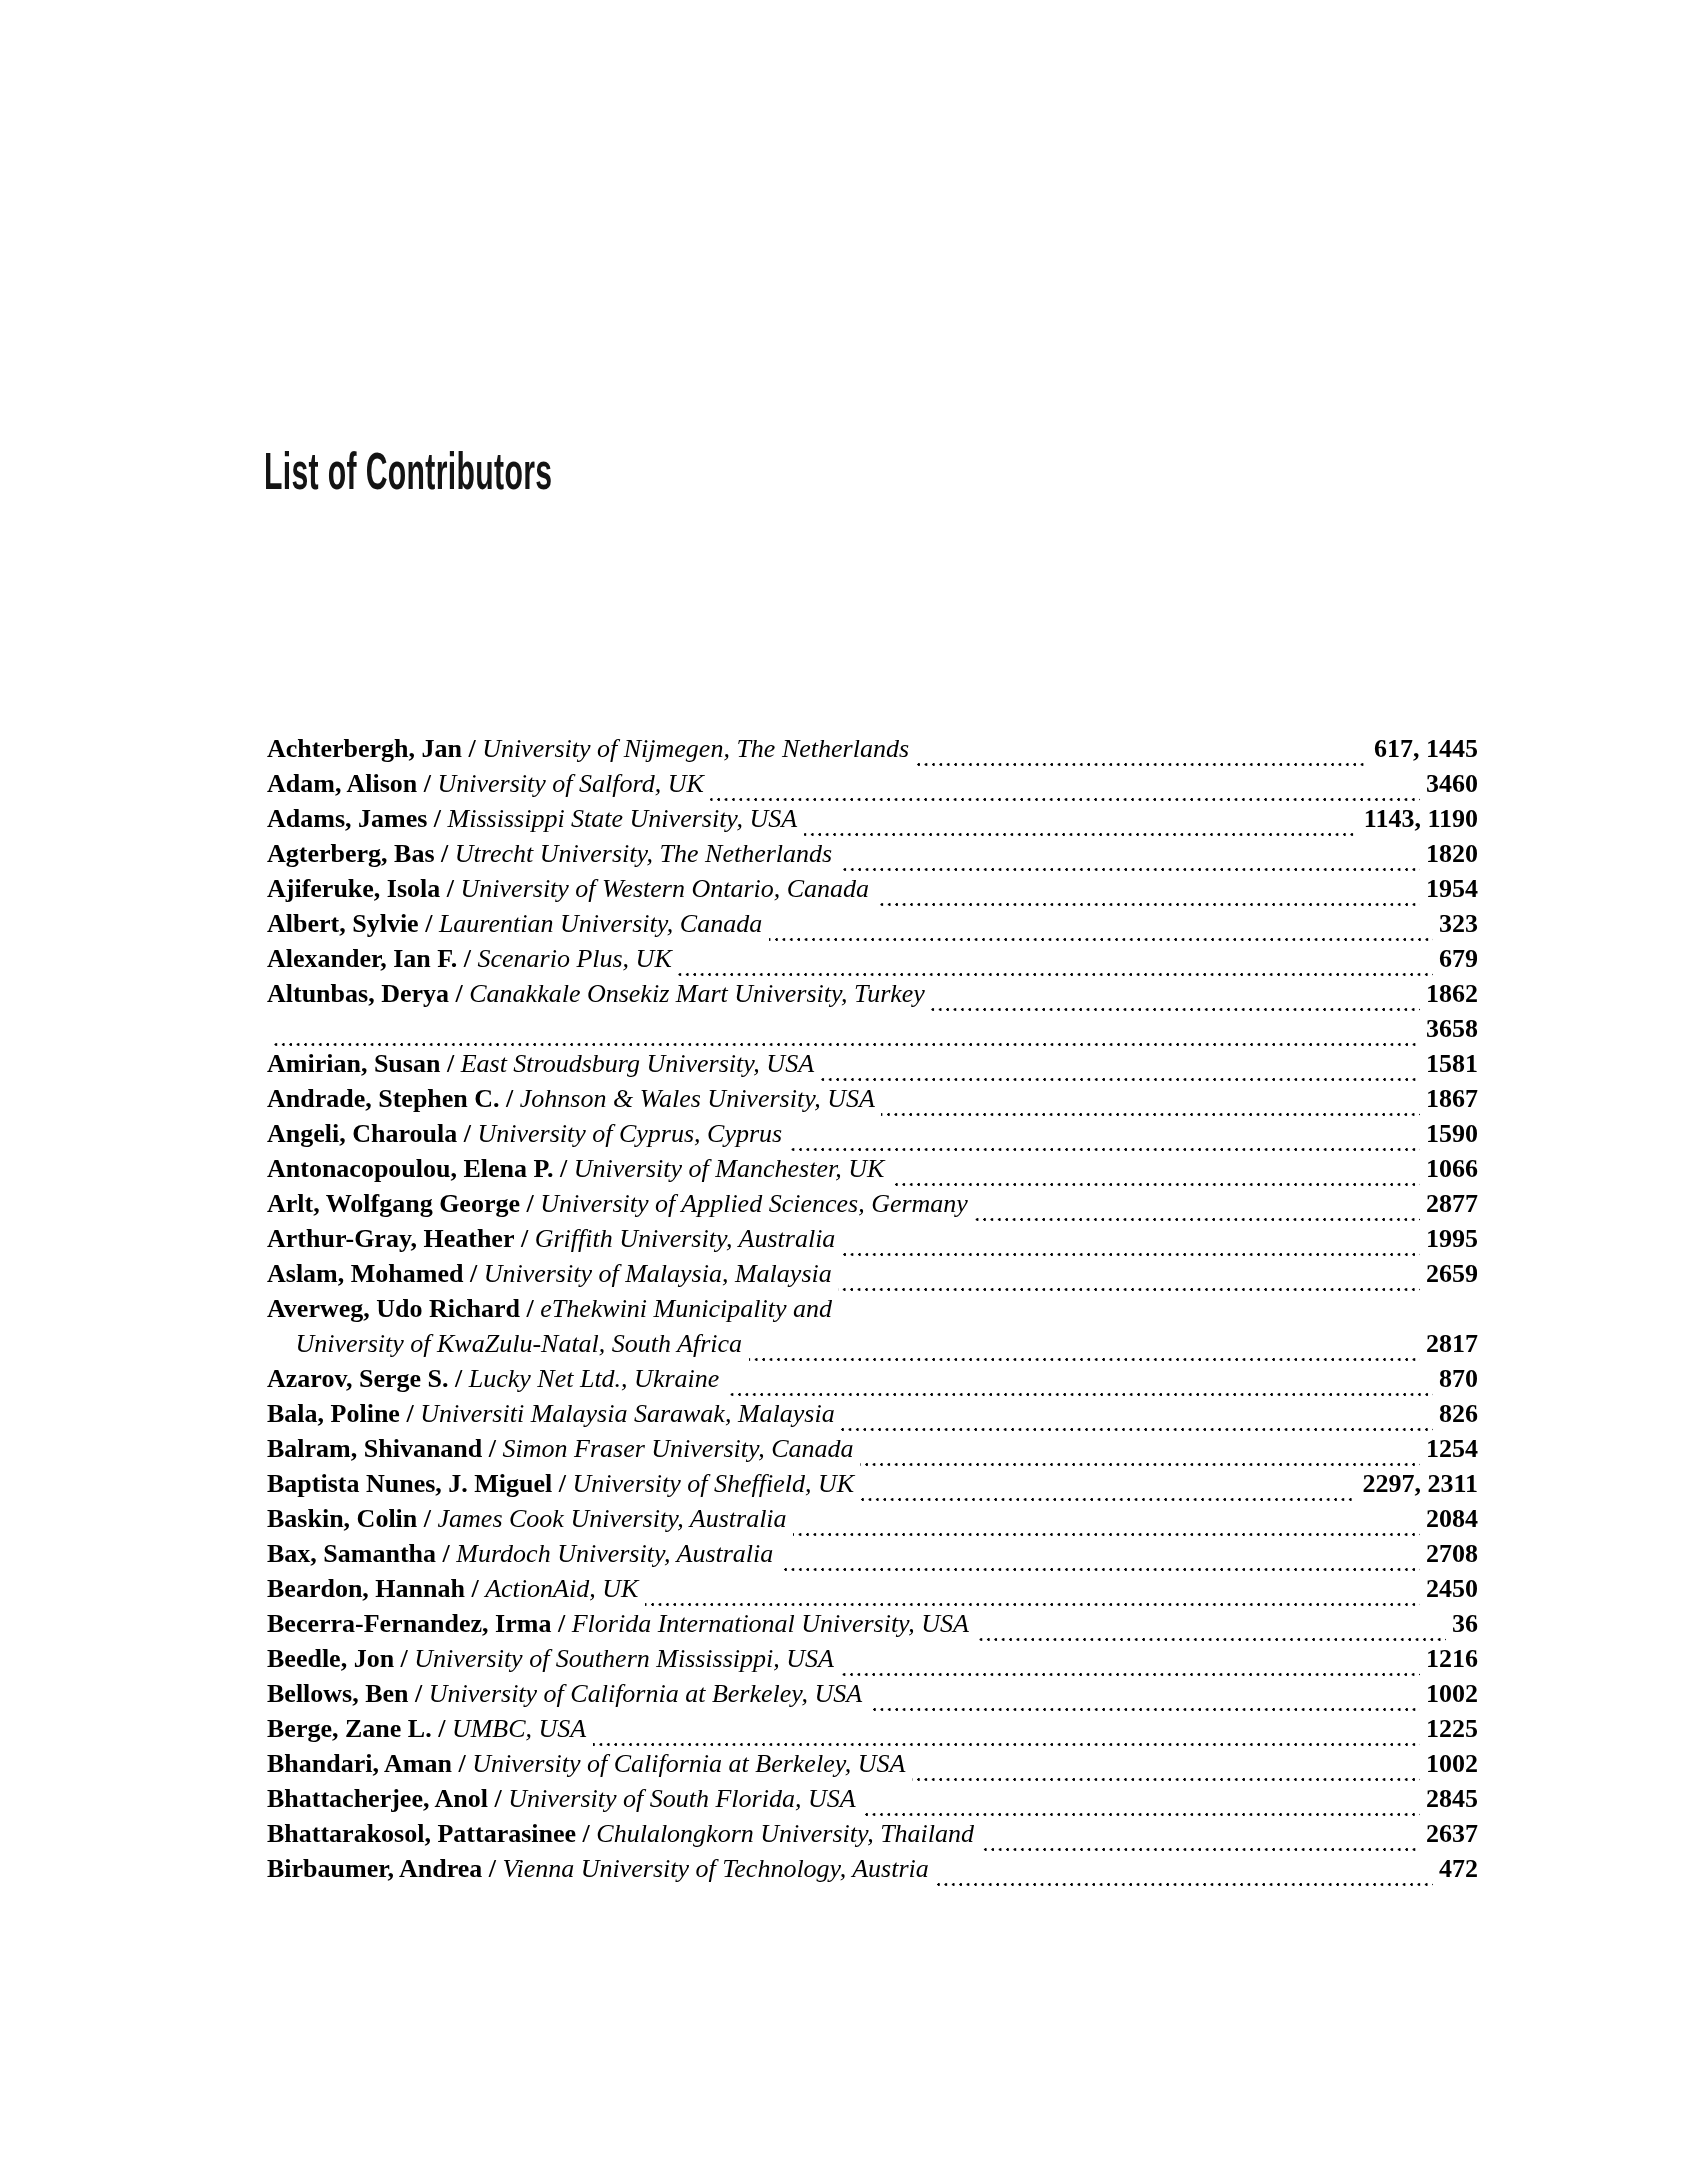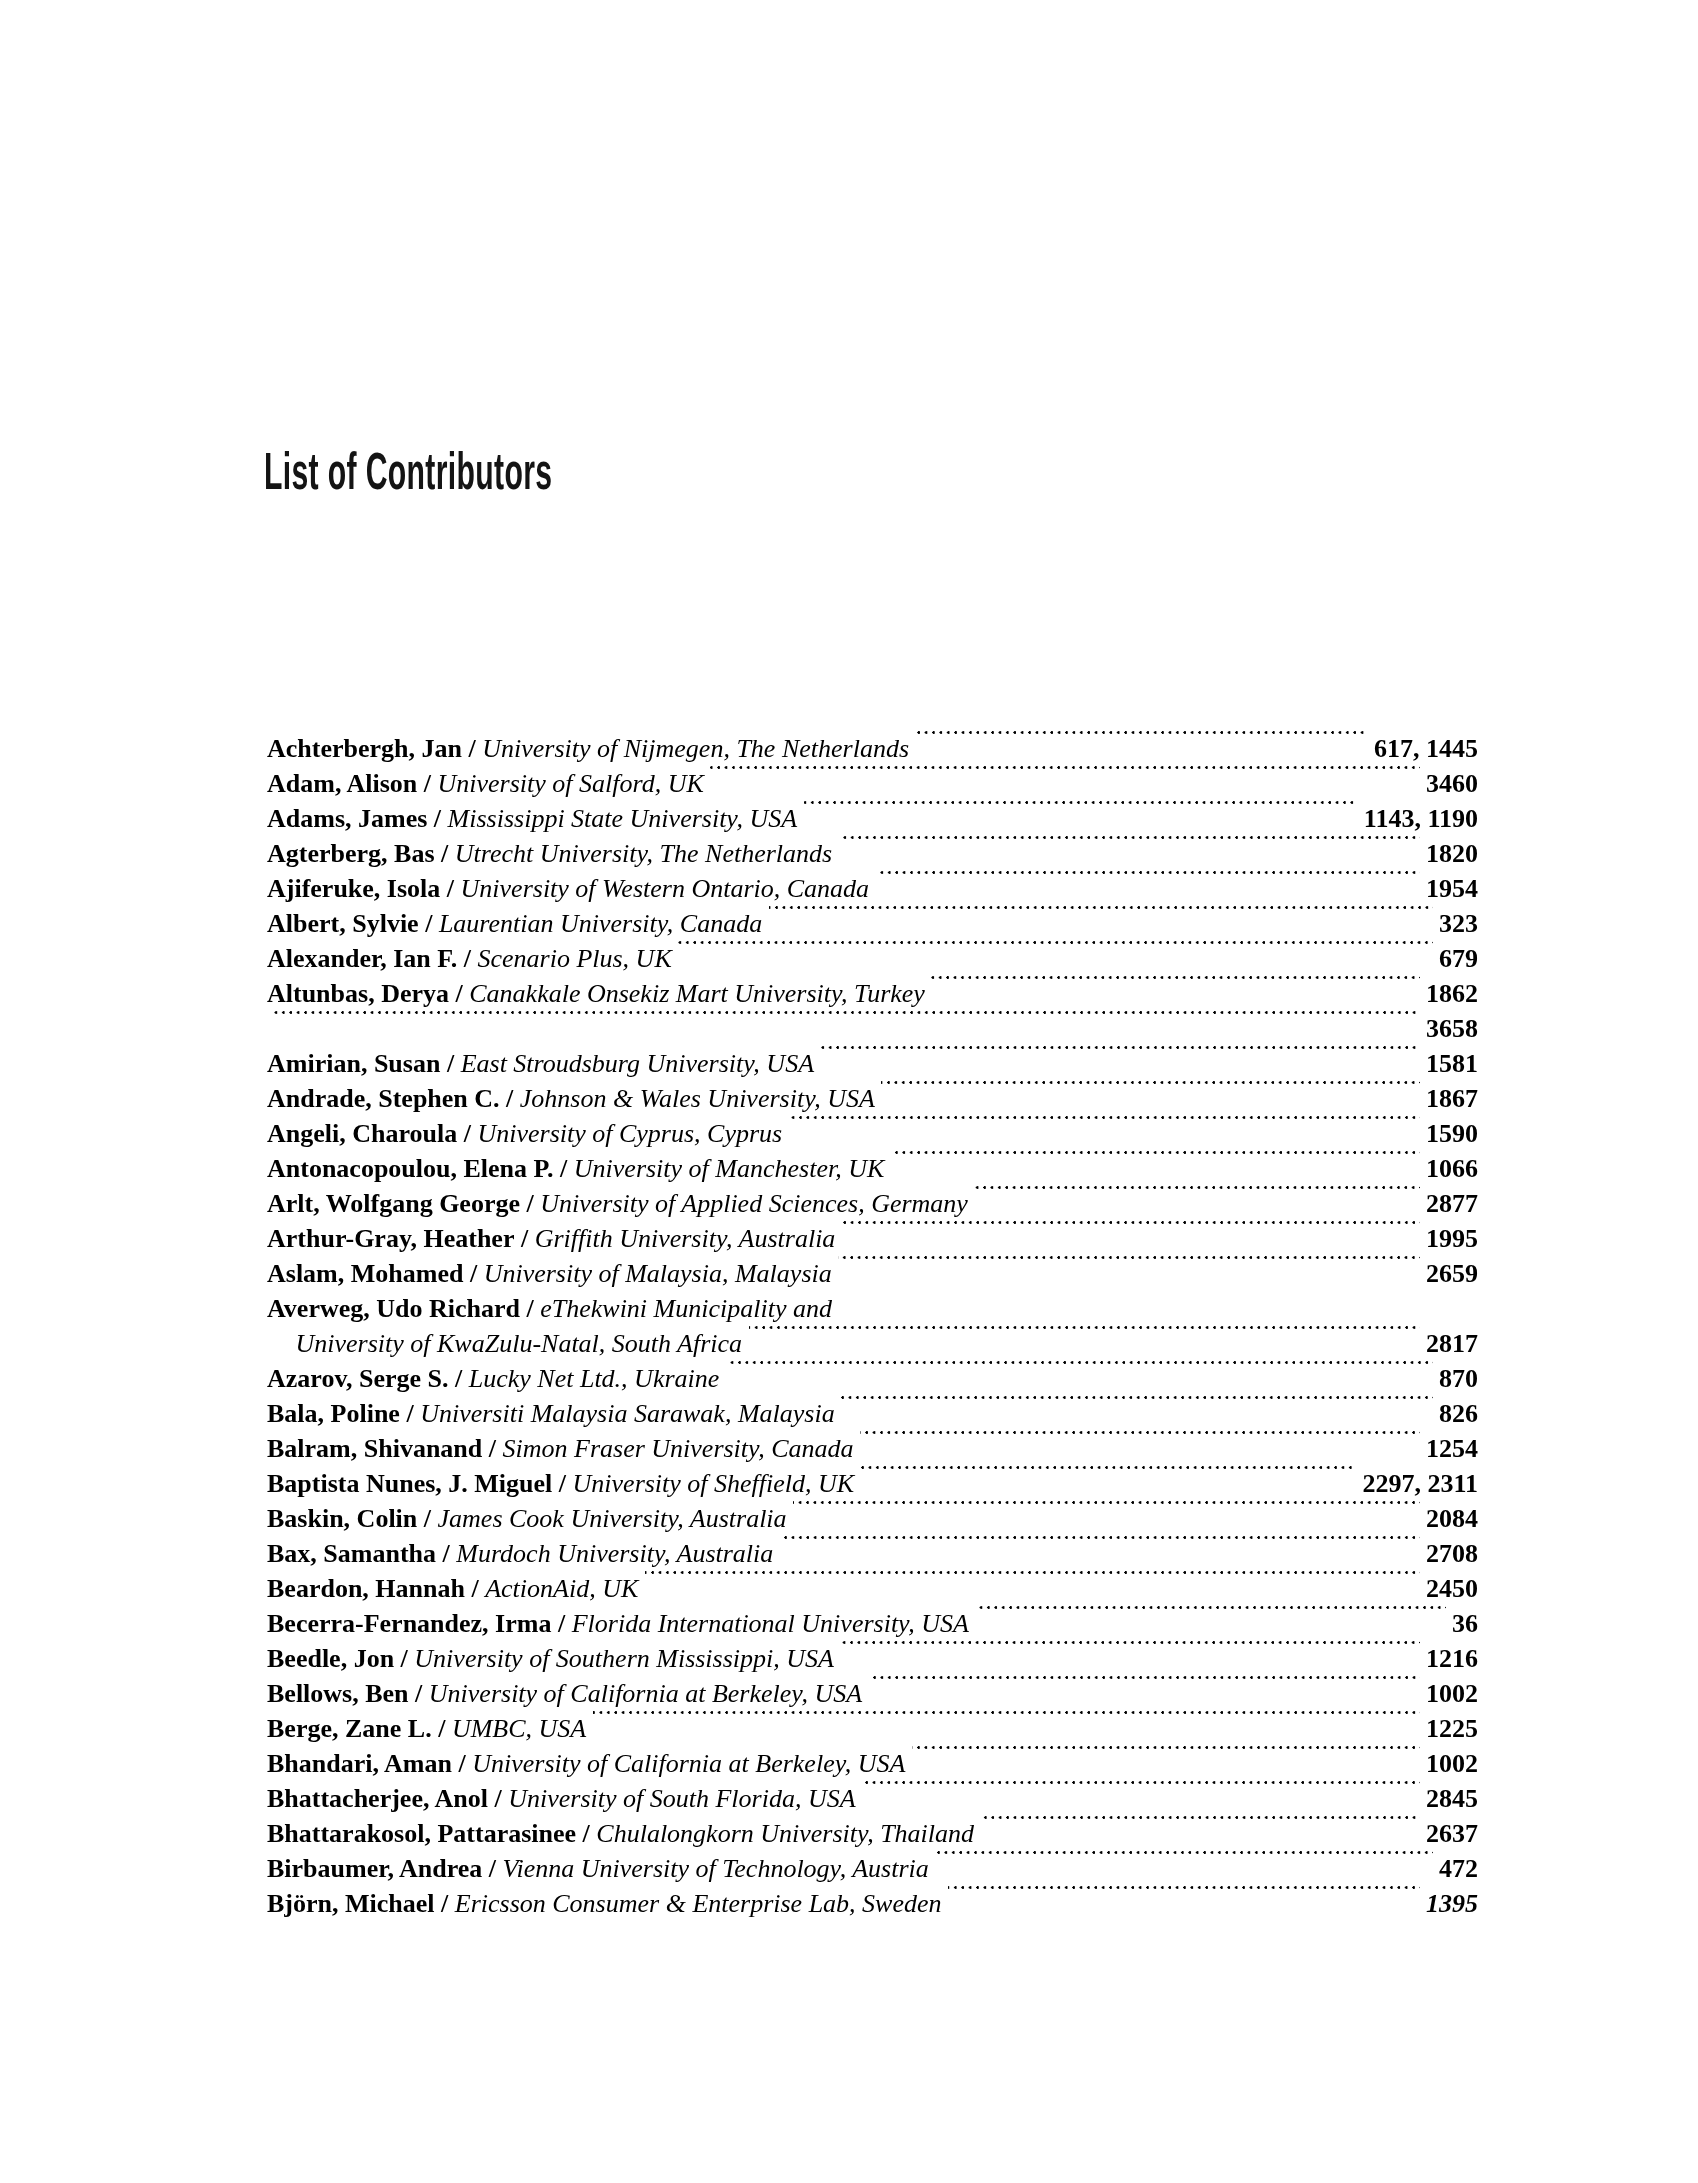--- a/index.html
+++ b/index.html
@@ -32,21 +32,21 @@
     position: absolute;
     left: 267px;
     top: 731px;
     width: 1211px;
     font-family: "Liberation Serif", serif;
     font-size: 26px;
     color: #000000;
   }
   .row {
     display: flex;
-    align-items: flex-start;
+    align-items: flex-end;
     height: 35px;
     line-height: 35px;
     white-space: nowrap;
   }
   .row .text {
     flex: 0 0 auto;
   }
   .row.indent .text {
     padding-left: 28.5px;
   }
@@ -275,20 +275,15 @@
     <span class="leader"></span>
     <span class="pages">2637</span>
   </div>
 
   <div class="row">
     <span class="text"><span class="name">Birbaumer, Andrea</span><span class="sep">&nbsp;/&nbsp;</span><span class="aff">Vienna University of Technology, Austria</span></span>
     <span class="leader"></span>
     <span class="pages">472</span>
   </div>
 
-  <div class="row">
-    <span class="text"><span class="name">Björn, Michael</span><span class="sep">&nbsp;/&nbsp;</span><span class="aff">Ericsson Consumer &amp; Enterprise Lab, Sweden</span></span>
-    <span class="leader"></span>
-    <span class="pages italic">1395</span>
-  </div>
 </div>
 </div>
 
 
 </body></html>

